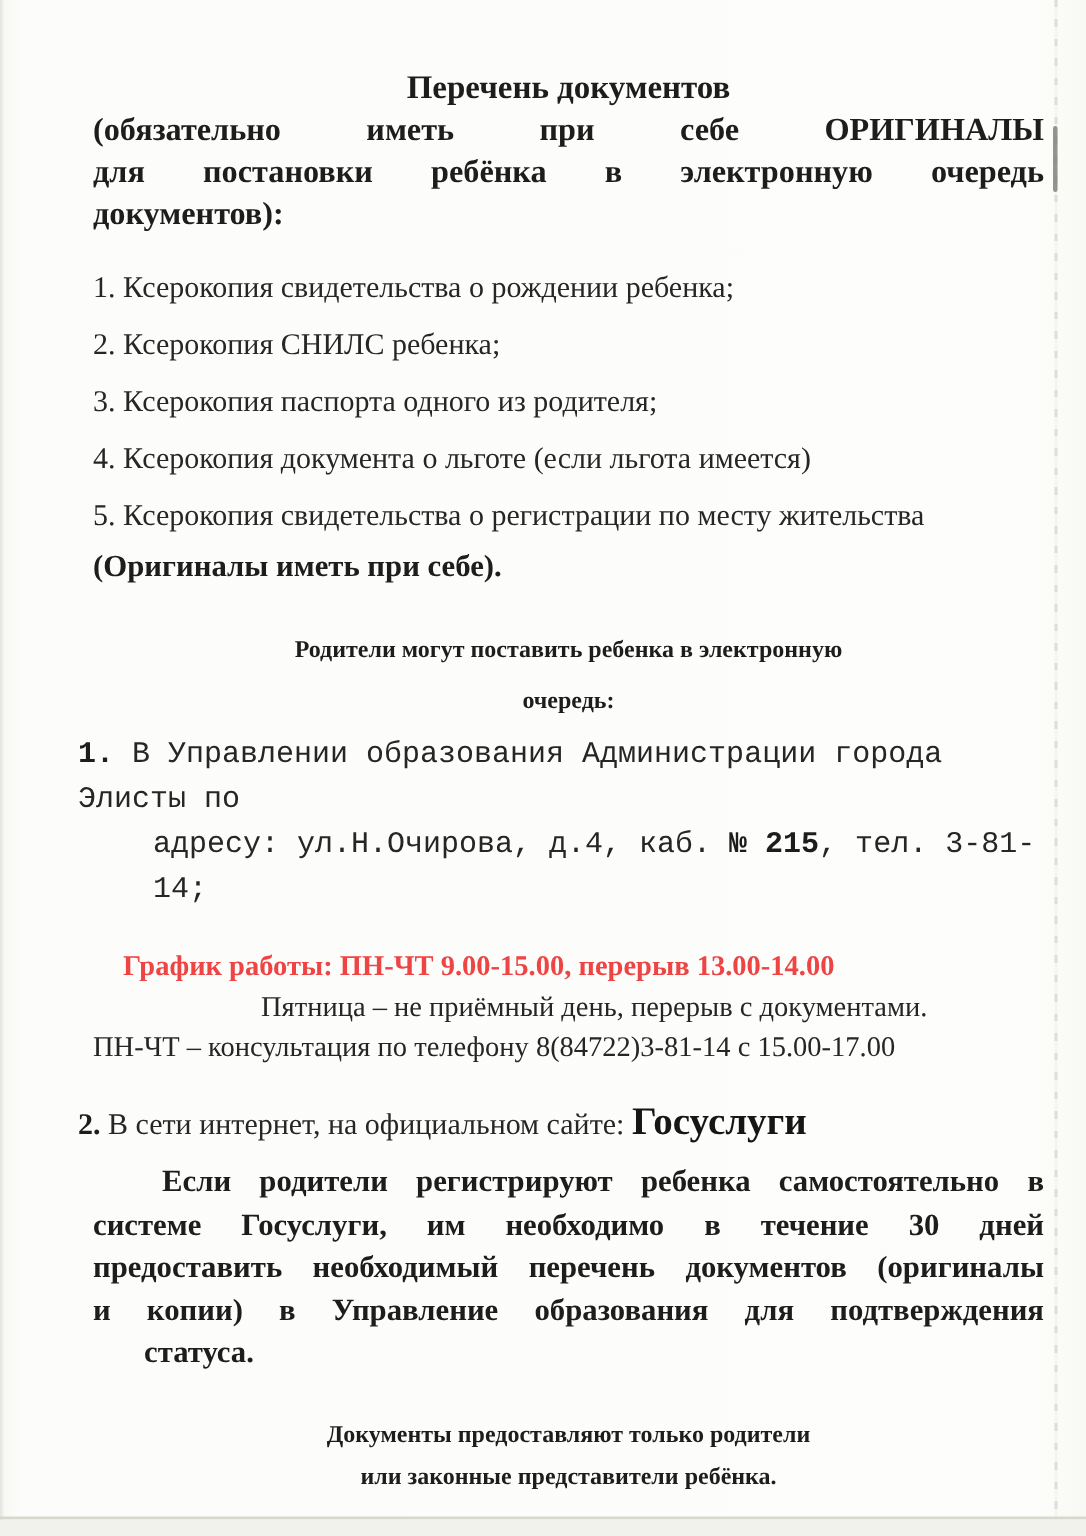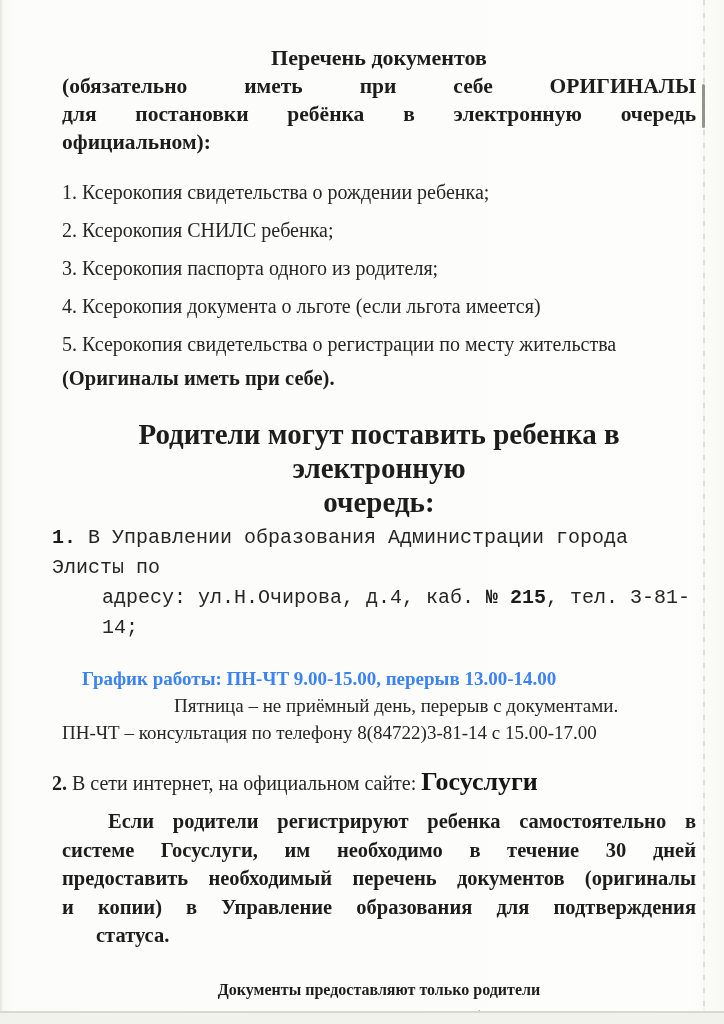--- a/index.html
+++ b/index.html
@@ -64,21 +64,21 @@
     font-size: 20.5px;
     font-weight: bold;
     line-height: 22px;
     margin-top: -5px;
     color: #1d1d1b;
   }
 
   
   .queue-heading {
     margin-top: 28px;
-    font-size: 29px;
+    font-size: 16px;
     font-weight: bold;
     text-align: center;
     line-height: 34px;
     color: #1d1d1b;
   }
 
   
   .option1 {
     margin-top: 4px;
     font-size: 20px;
@@ -86,21 +86,21 @@
     color: #262624;
     font-family: Liberation Mono, monospace;
   }
   .option1 .opt-line1 { margin-left: -10px; }
   .option1 .opt-line2 { margin-left: 40px; }
   .opt-num { font-weight: bold; color: #1d1d1b; }
   .room-bold { font-weight: bold; color: #1d1d1b; }
 
   
   .schedule { margin-top: 22px; font-size: 19px; line-height: 27px; color: #262624; }
-  .schedule .sched-hours { font-weight: bold; margin-left: 20px; color: #3b82f6; }
+  .schedule .sched-hours { font-weight: bold; margin-left: 20px; color: #ef4444; }
   .schedule .sched-friday { margin-left: 112px; }
   .schedule .sched-phone { margin-left: 0; }
 
   
   .option2 {
     margin-top: 20px;
     font-size: 20px;
     line-height: 32px;
     margin-left: -10px;
     color: #262624;
@@ -191,21 +191,21 @@
 </head>
 <body>
 
 <div class="page-content">
 
   <div class="doc-title">Перечень документов</div>
 
   <div>
     <div class="subtitle-line">(обязательно иметь при себе ОРИГИНАЛЫ</div>
     <div class="subtitle-line">для постановки ребёнка в электронную очередь</div>
-    <div class="subtitle-last">официальном):</div>
+    <div class="subtitle-last">документов):</div>
   </div>
 
   <div class="doc-list">
     <div class="list-item">1. Ксерокопия свидетельства о рождении ребенка;</div>
     <div class="list-item">2. Ксерокопия СНИЛС ребенка;</div>
     <div class="list-item">3. Ксерокопия паспорта одного из родителя;</div>
     <div class="list-item">4. Ксерокопия документа о льготе (если льгота имеется)</div>
     <div class="list-item">5. Ксерокопия свидетельства о регистрации по месту жительства</div>
     <div class="originals-note">(Оригиналы иметь при себе).</div>
   </div>

